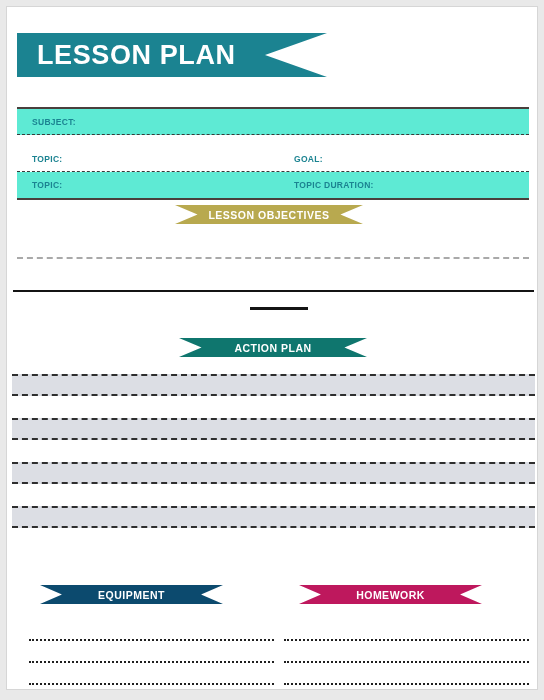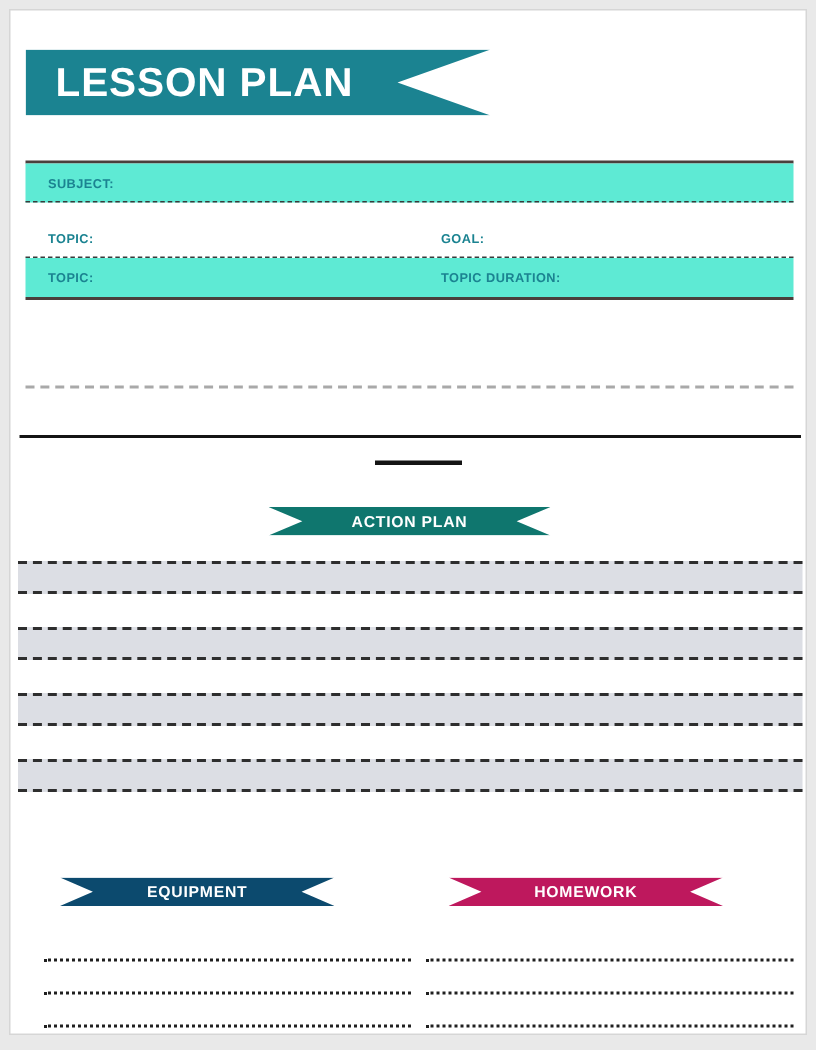--- a/index.html
+++ b/index.html
@@ -157,20 +157,23 @@
       <span class="info-label cell-a">TOPIC:</span>
       <span class="info-label cell-b">GOAL:</span>
     </div>
 
     <div class="info-row shaded">
       <span class="info-label cell-a">TOPIC:</span>
       <span class="info-label cell-b">TOPIC DURATION:</span>
     </div>
   </div>
 
+  <div class="ribbon objectives">
+    <span class="ribbon-text">LESSON OBJECTIVES</span>
+  </div>
   <div class="objectives-dash"></div>
   <div class="objectives-solid"></div>
   <div class="objectives-stub"></div>
 
   <div class="ribbon action">
     <span class="ribbon-text">ACTION PLAN</span>
   </div>
   <div class="action-bands">
     <div class="band grey"></div>
     <div class="band white"></div>

